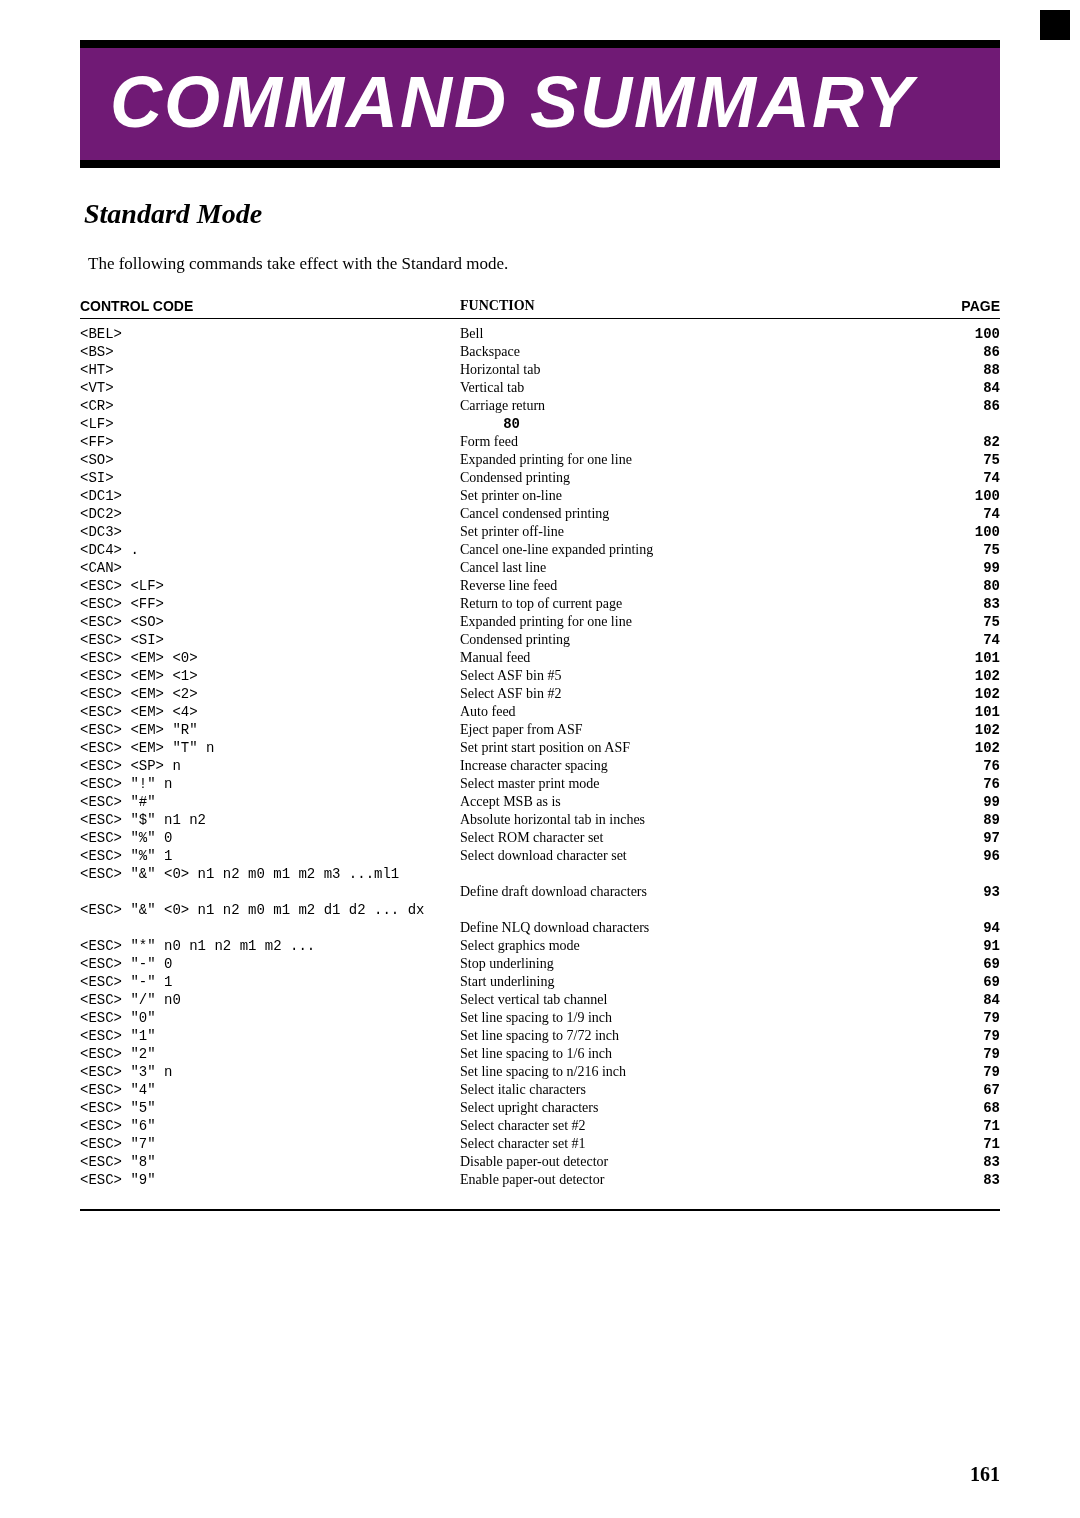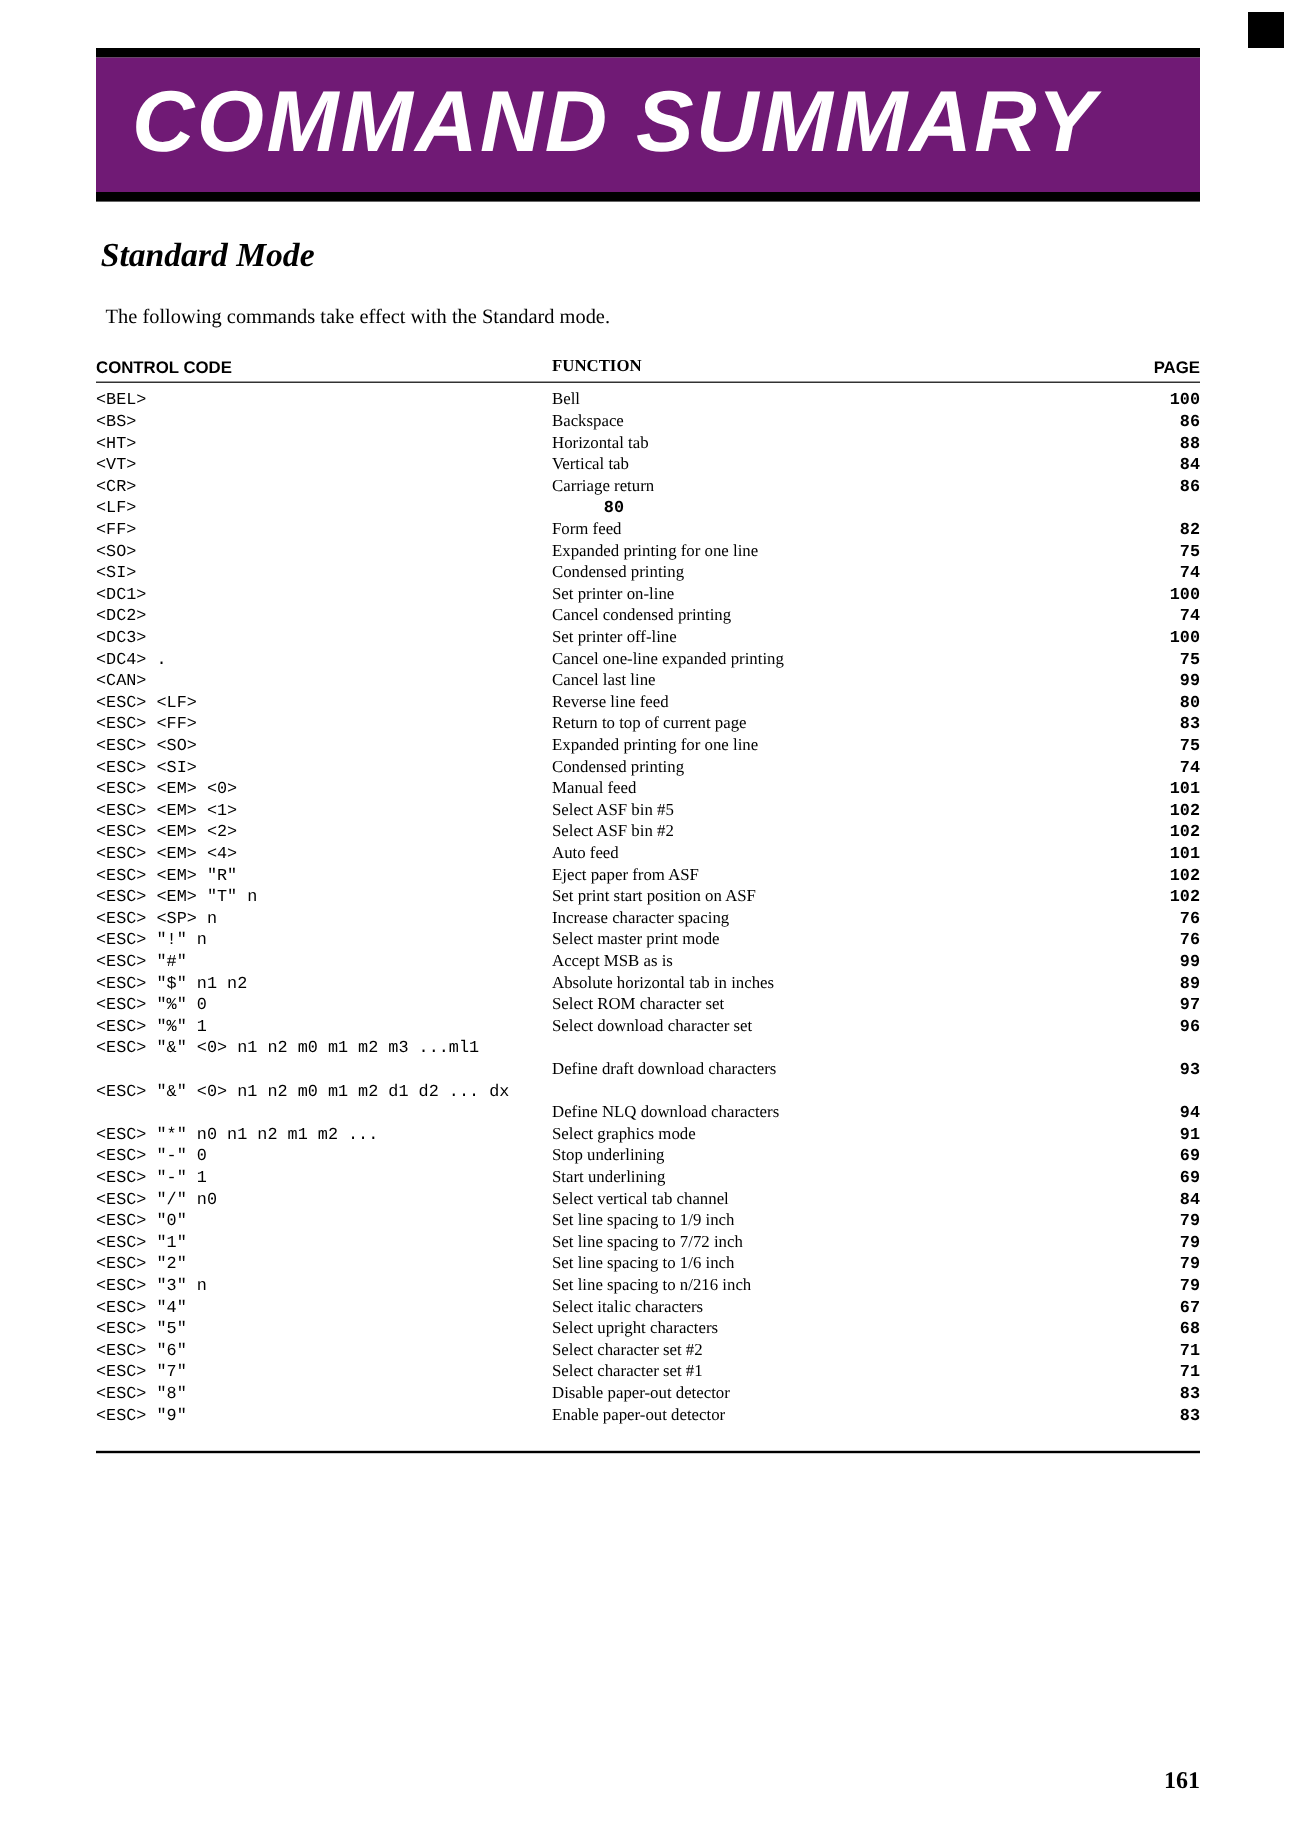--- a/index.html
+++ b/index.html
@@ -132,21 +132,21 @@
       width: 60px;
       text-align: right;
       font-size: 14px;
       font-weight: bold;
       color: #000;
       font-family: Liberation Mono, monospace;
     }
 
     .page-number-section {
       position: absolute;
-      bottom: 22px;
+      bottom: 32px;
       right: 80px;
       font-size: 20px;
       font-weight: bold;
       font-family: 'Times New Roman', Times, serif;
     }
 
     .corner-mark {
       position: absolute;
       top: 10px;
       right: 10px;

